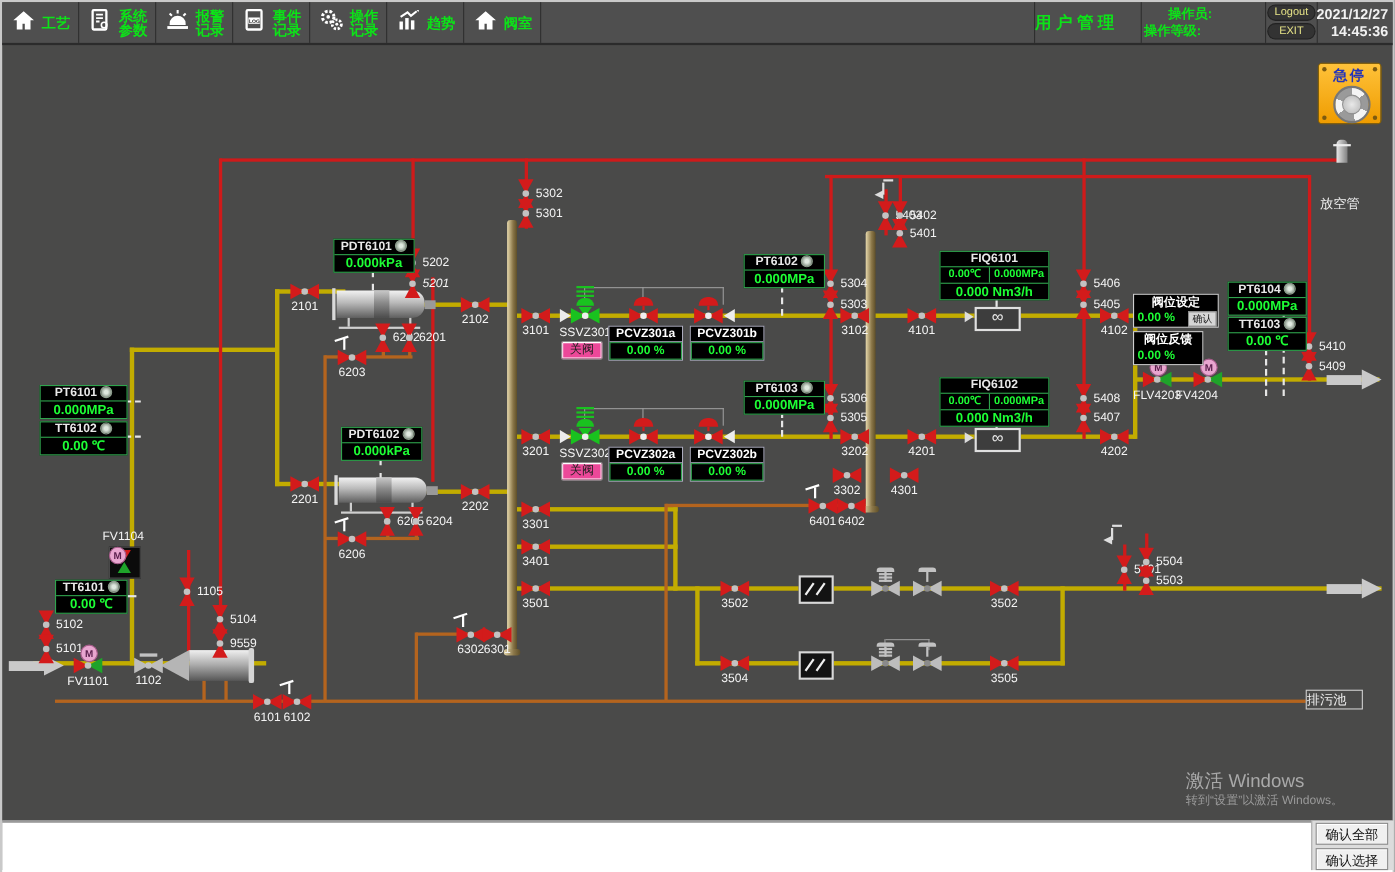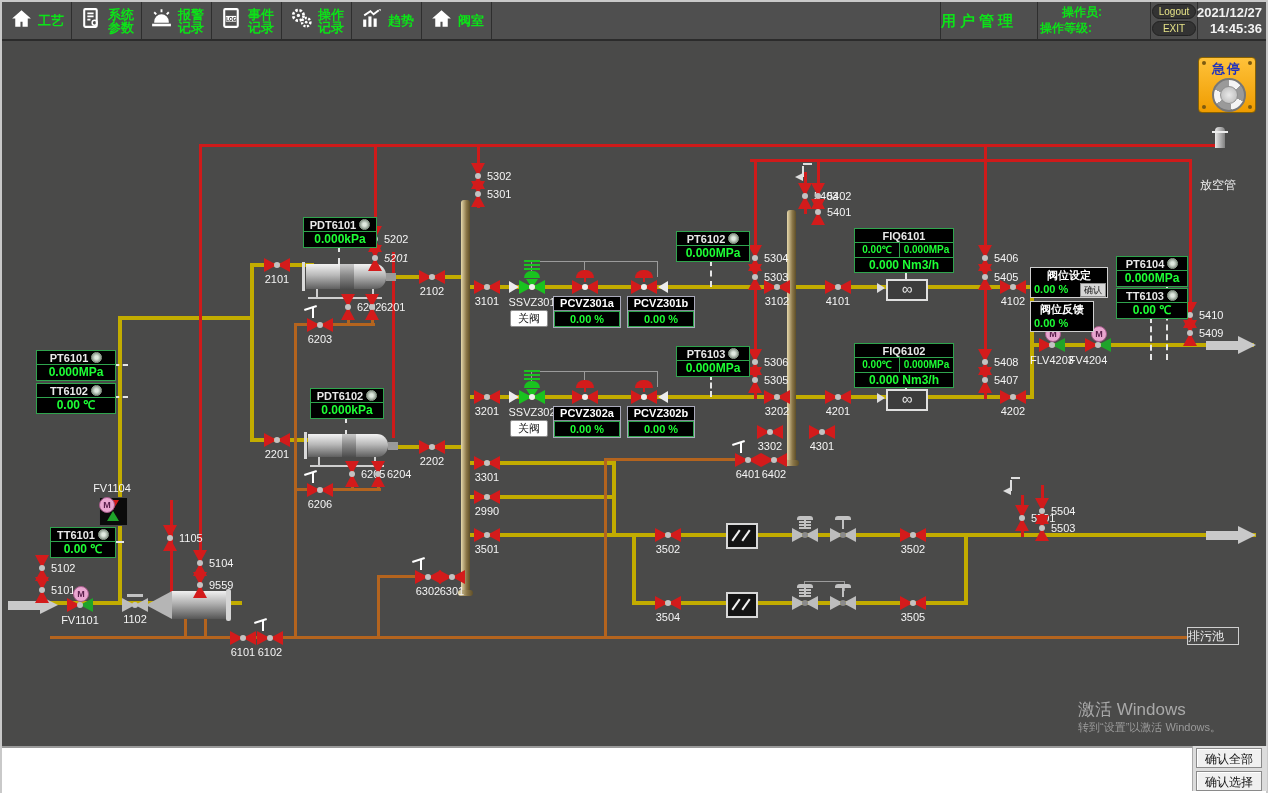--- a/index.html
+++ b/index.html
@@ -37,30 +37,30 @@
   .vh.gray .tl{border-left-color:#bdbdbd}.vh.gray .tr{border-right-color:#bdbdbd}
   .vh.vv{transform:rotate(90deg)}
   .vh .fh{left:-3px;top:-11px;width:13px;height:2px;background:#fff;transform:rotate(-18deg)}
   .vh .fv{left:5px;top:-10px;width:2px;height:10px;background:#fff}
   .vlab{position:absolute;color:#f4f4f4;font-size:11px;text-align:center;white-space:nowrap}
   .mcir{position:absolute;width:14px;height:14px;border-radius:50%;background:#e9a6d0;border:1px solid #a75c8b;
         color:#5a1f4c;font-size:9px;font-weight:bold;text-align:center;line-height:14px}
   .mvbox{position:absolute;width:27px;height:27px;background:#0b0b0b;border:1px solid #484848;cursor:pointer}
   .inst{position:absolute;background:#000;border:1px solid #2fa44d;cursor:pointer}
   .inst .t{height:13px;color:#e9e9e9;font-size:11px;font-weight:bold;text-align:center;border-bottom:1px solid #2fa44d;
-           display:flex;align-items:center;justify-content:center;gap:3px;line-height:12px}
+           display:flex;align-items:flex-start;justify-content:center;gap:3px;line-height:12px}
   .inst .v{height:15px;color:#1dff35;font-size:12px;font-weight:bold;text-align:center;line-height:15px}
   .gear{display:inline-block;width:9px;height:9px;border-radius:50%;background:radial-gradient(#dfe9df 25%,#5d6b5d);border:1px solid #8fa08f}
   .fiq-cells{display:flex;height:14px;border-bottom:1px solid #2fa44d}
   .fiq-cells span{color:#1dff35;font-size:10px;font-weight:bold;line-height:14px;text-align:center}
   .fiq-flow{height:14px;color:#1dff35;font-size:12px;font-weight:bold;text-align:center;line-height:14px}
   .pcv-box{position:absolute;width:66px;background:#000;border:1px solid #aab;cursor:pointer}
   .pcv-box .t{height:13px;color:#fff;font-size:11px;font-weight:bold;text-align:center;border-bottom:1px solid #889;line-height:13px}
   .pcv-box .v{height:14px;color:#1dff35;font-size:11px;font-weight:bold;text-align:center;line-height:14px;border:1px solid #2fa44d}
-  .btn-small{position:absolute;background:#ffffff;border:1px solid #8d8d8d;border-radius:2px;font-size:11px;color:#222;
+  .btn-small{position:absolute;background:#ec4899;border:1px solid #8d8d8d;border-radius:2px;font-size:11px;color:#222;
              text-align:center;line-height:14px;box-shadow:inset 0 0 0 1px #fff;cursor:pointer}
   .vpbox{position:absolute;background:#000;border:1px solid #cfcfcf}
   .vpbox .t{height:14px;color:#fff;font-size:11px;font-weight:bold;text-align:center;line-height:14px}
   .vpbox .row{position:relative;height:15px}
   .vpbox .val{position:absolute;left:3px;top:0;color:#1dff35;font-size:11px;font-weight:bold;line-height:15px}
   .vpbtn{position:absolute;right:1px;top:1px;height:12px;background:#d6d6d6;border:1px solid #8d8d8d;
          font-size:9px;line-height:12px;color:#222;padding:0 3px;cursor:pointer}
   .fm{position:absolute;width:38px;height:18px;border:2px solid #e0e0e0;background:#3d3d3d;color:#e9e9e9;
       font-size:15px;text-align:center;line-height:15px}
   .filt{position:absolute;width:28px;height:22px;background:#131313;border:2px solid #d8d8d8}
@@ -334,21 +334,21 @@
       <i class="tl"></i>
       <i class="tr"></i>
       <i class="dot"></i>
     </div>
     <div class="vlab" style="position: absolute; left: 467px; top: 471px; width: 40px;">3301</div>
     <div class="vh" style="position: absolute; left: 474px; top: 490px;">
       <i class="tl"></i>
       <i class="tr"></i>
       <i class="dot"></i>
     </div>
-    <div class="vlab" style="position: absolute; left: 467px; top: 505px; width: 40px;">2990</div>
+    <div class="vlab" style="position: absolute; left: 467px; top: 505px; width: 40px;">3401</div>
     <div class="vh" style="position: absolute; left: 474px; top: 528px;">
       <i class="tl"></i>
       <i class="tr"></i>
       <i class="dot"></i>
     </div>
     <div class="vlab" style="position: absolute; left: 467px; top: 543px; width: 40px;">3501</div>
     <div class="vh" style="position: absolute; left: 655px; top: 528px;">
       <i class="tl"></i>
       <i class="tr"></i>
       <i class="dot"></i>

